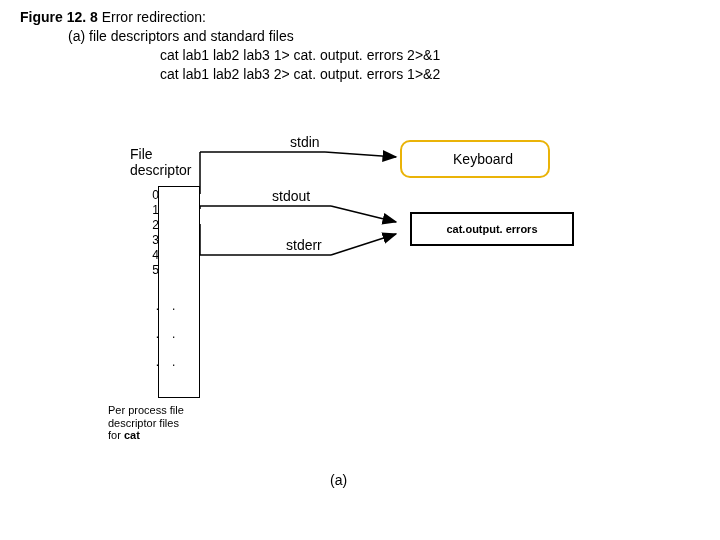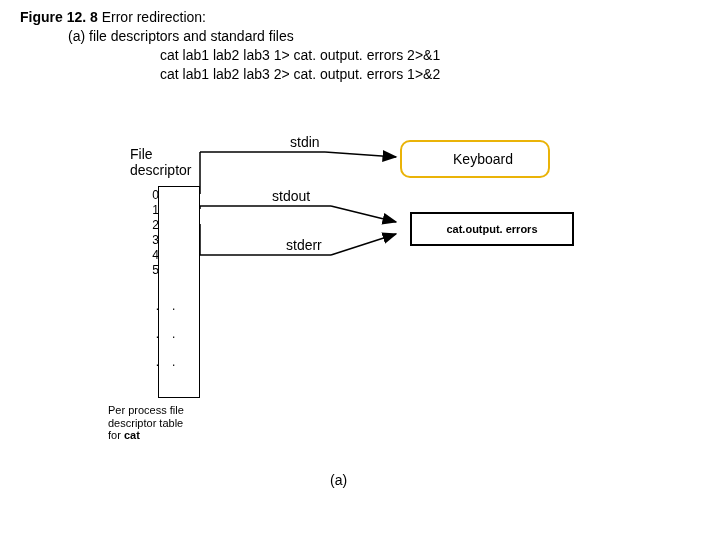--- a/index.html
+++ b/index.html
@@ -180,21 +180,21 @@
     <div class="row fd-rdot1">.</div>
     <div class="row fd-rdot2">.</div>
     <div class="row fd-rdot3">.</div>
     <div class="dots-col dc1">.</div>
     <div class="dots-col dc2">.</div>
     <div class="dots-col dc3">.</div>
   </div>
 
   <div class="fd-caption">
     <span>Per process file</span><br>
-    <span>descriptor table</span><br>
+    <span>descriptor files</span><br>
     <span class="for">for </span><span class="catword">cat</span>
   </div>
 
   <div class="stream-label lab-stdin">stdin</div>
   <div class="stream-label lab-stdout">stdout</div>
   <div class="stream-label lab-stderr">stderr</div>
 
   <div class="kbd-box">Keyboard</div>
   <div class="out-box">cat.output. errors</div>
 

